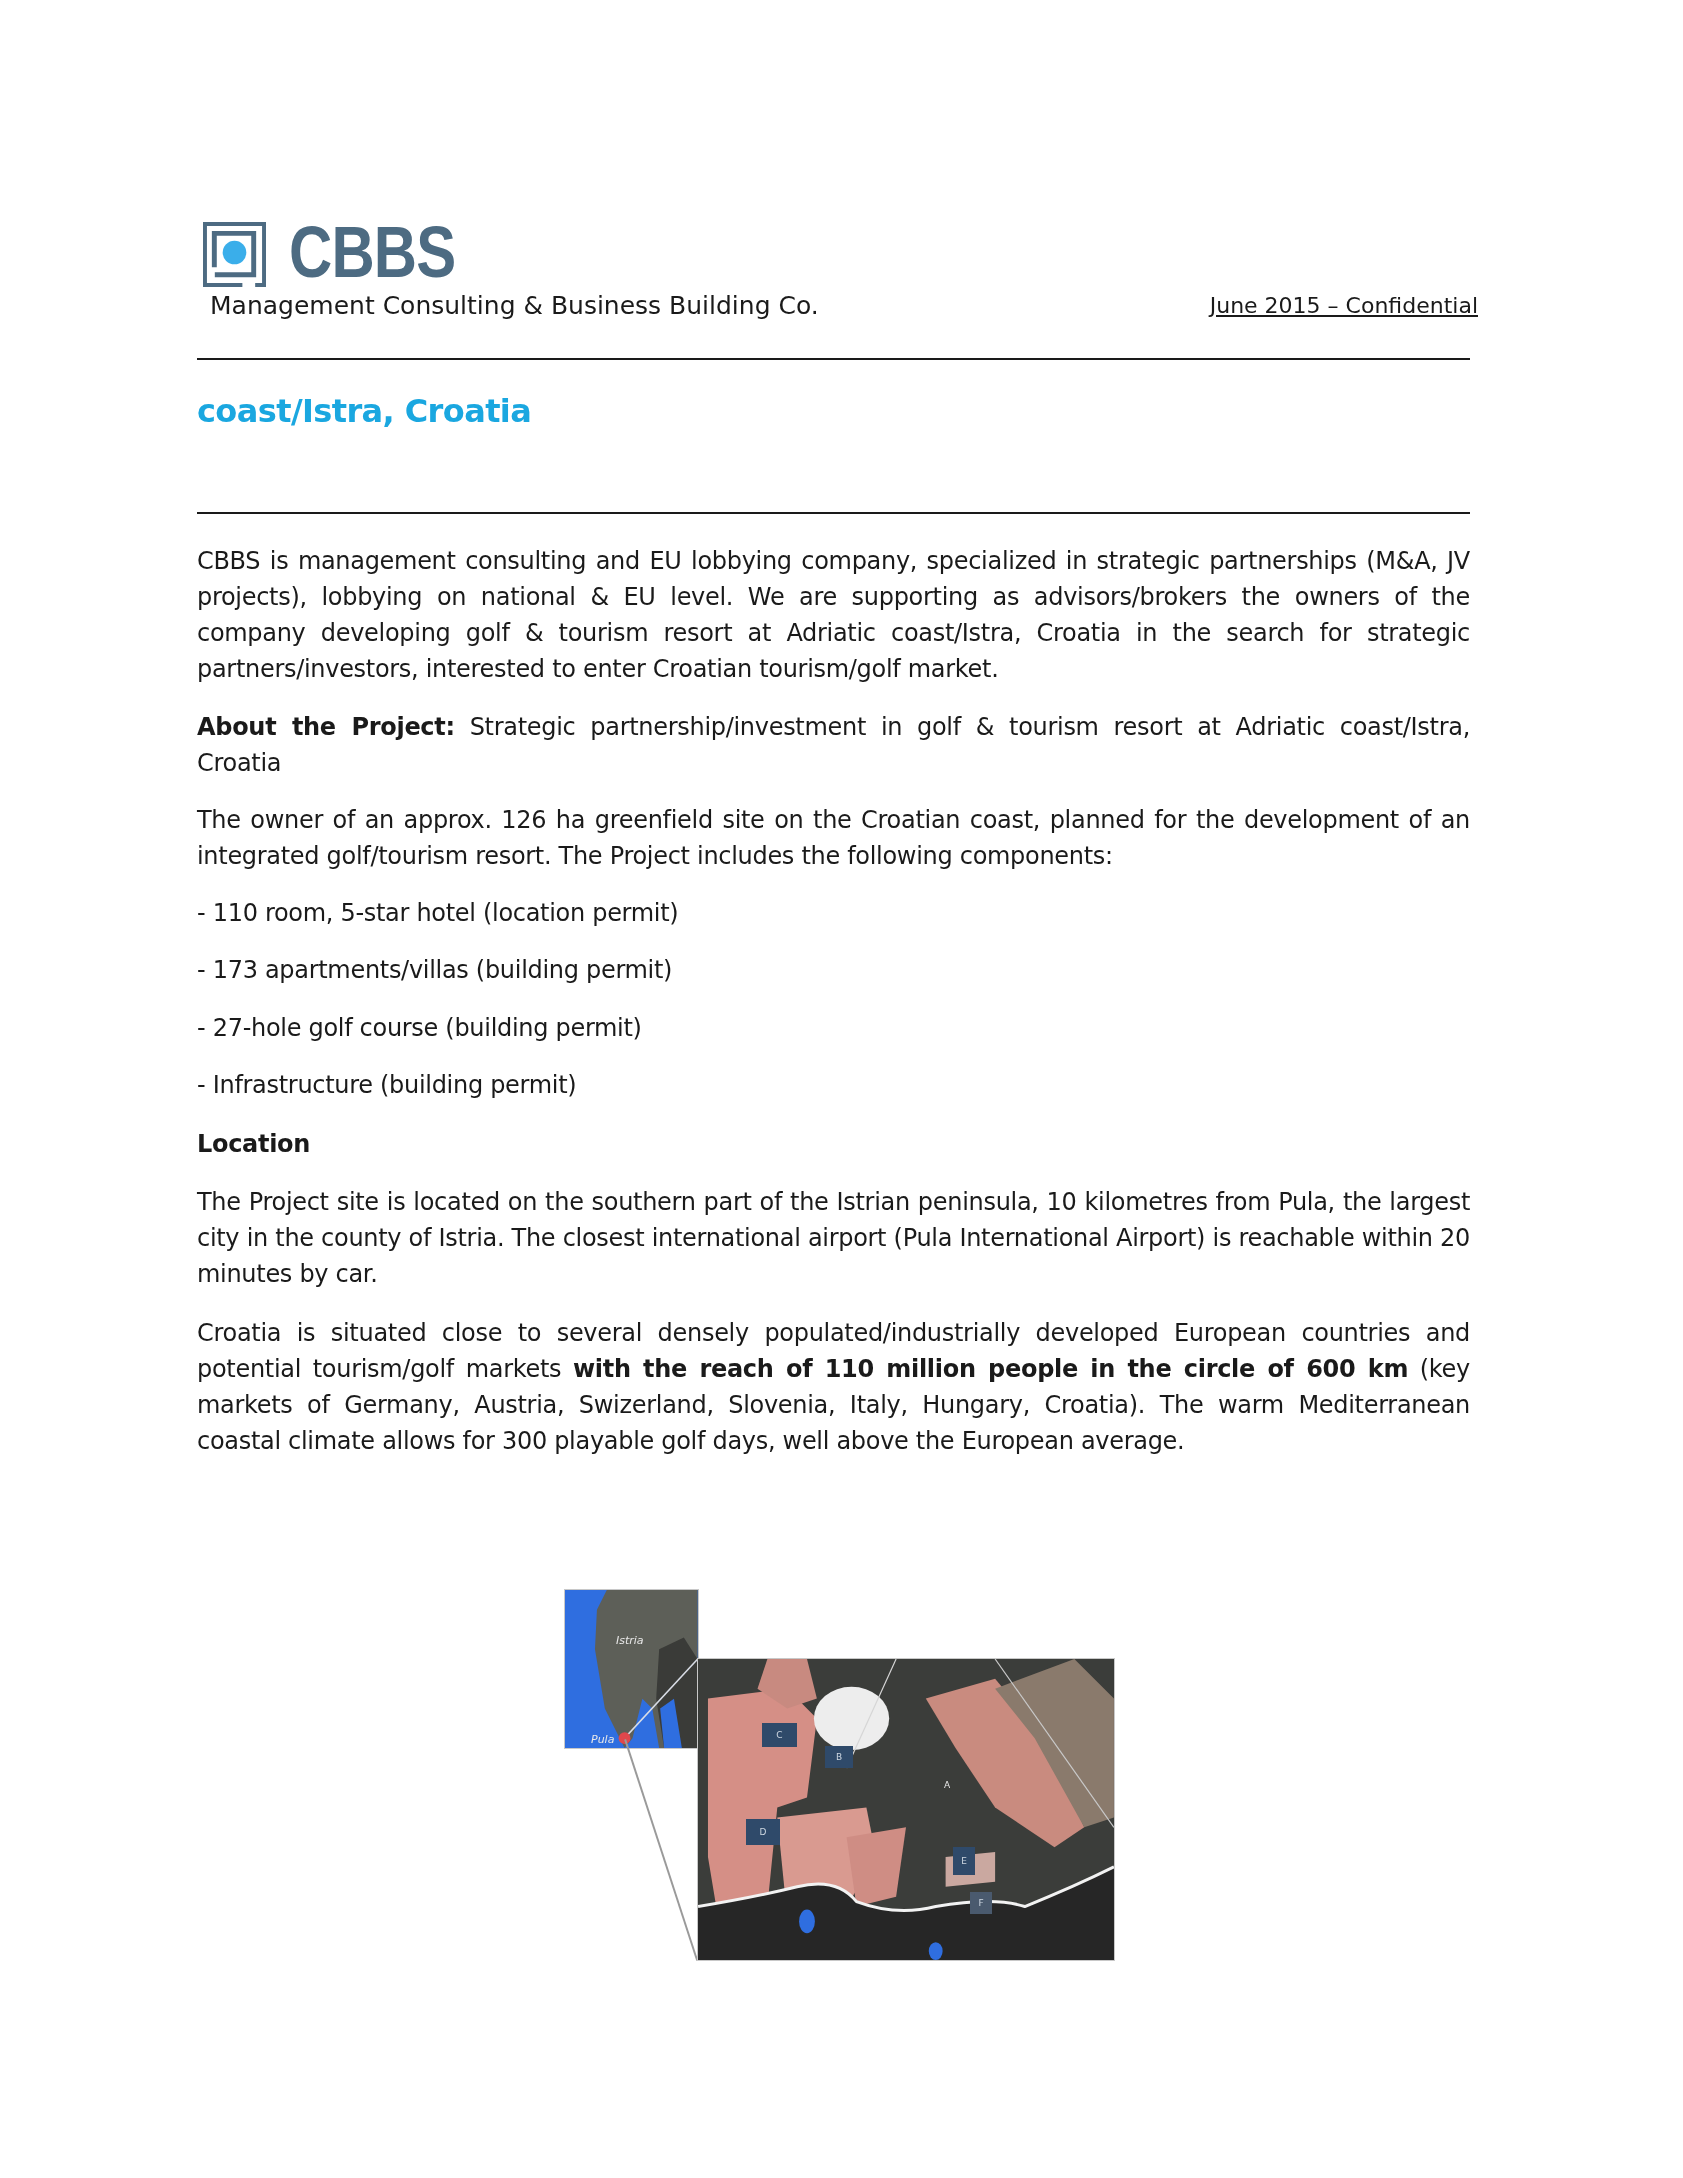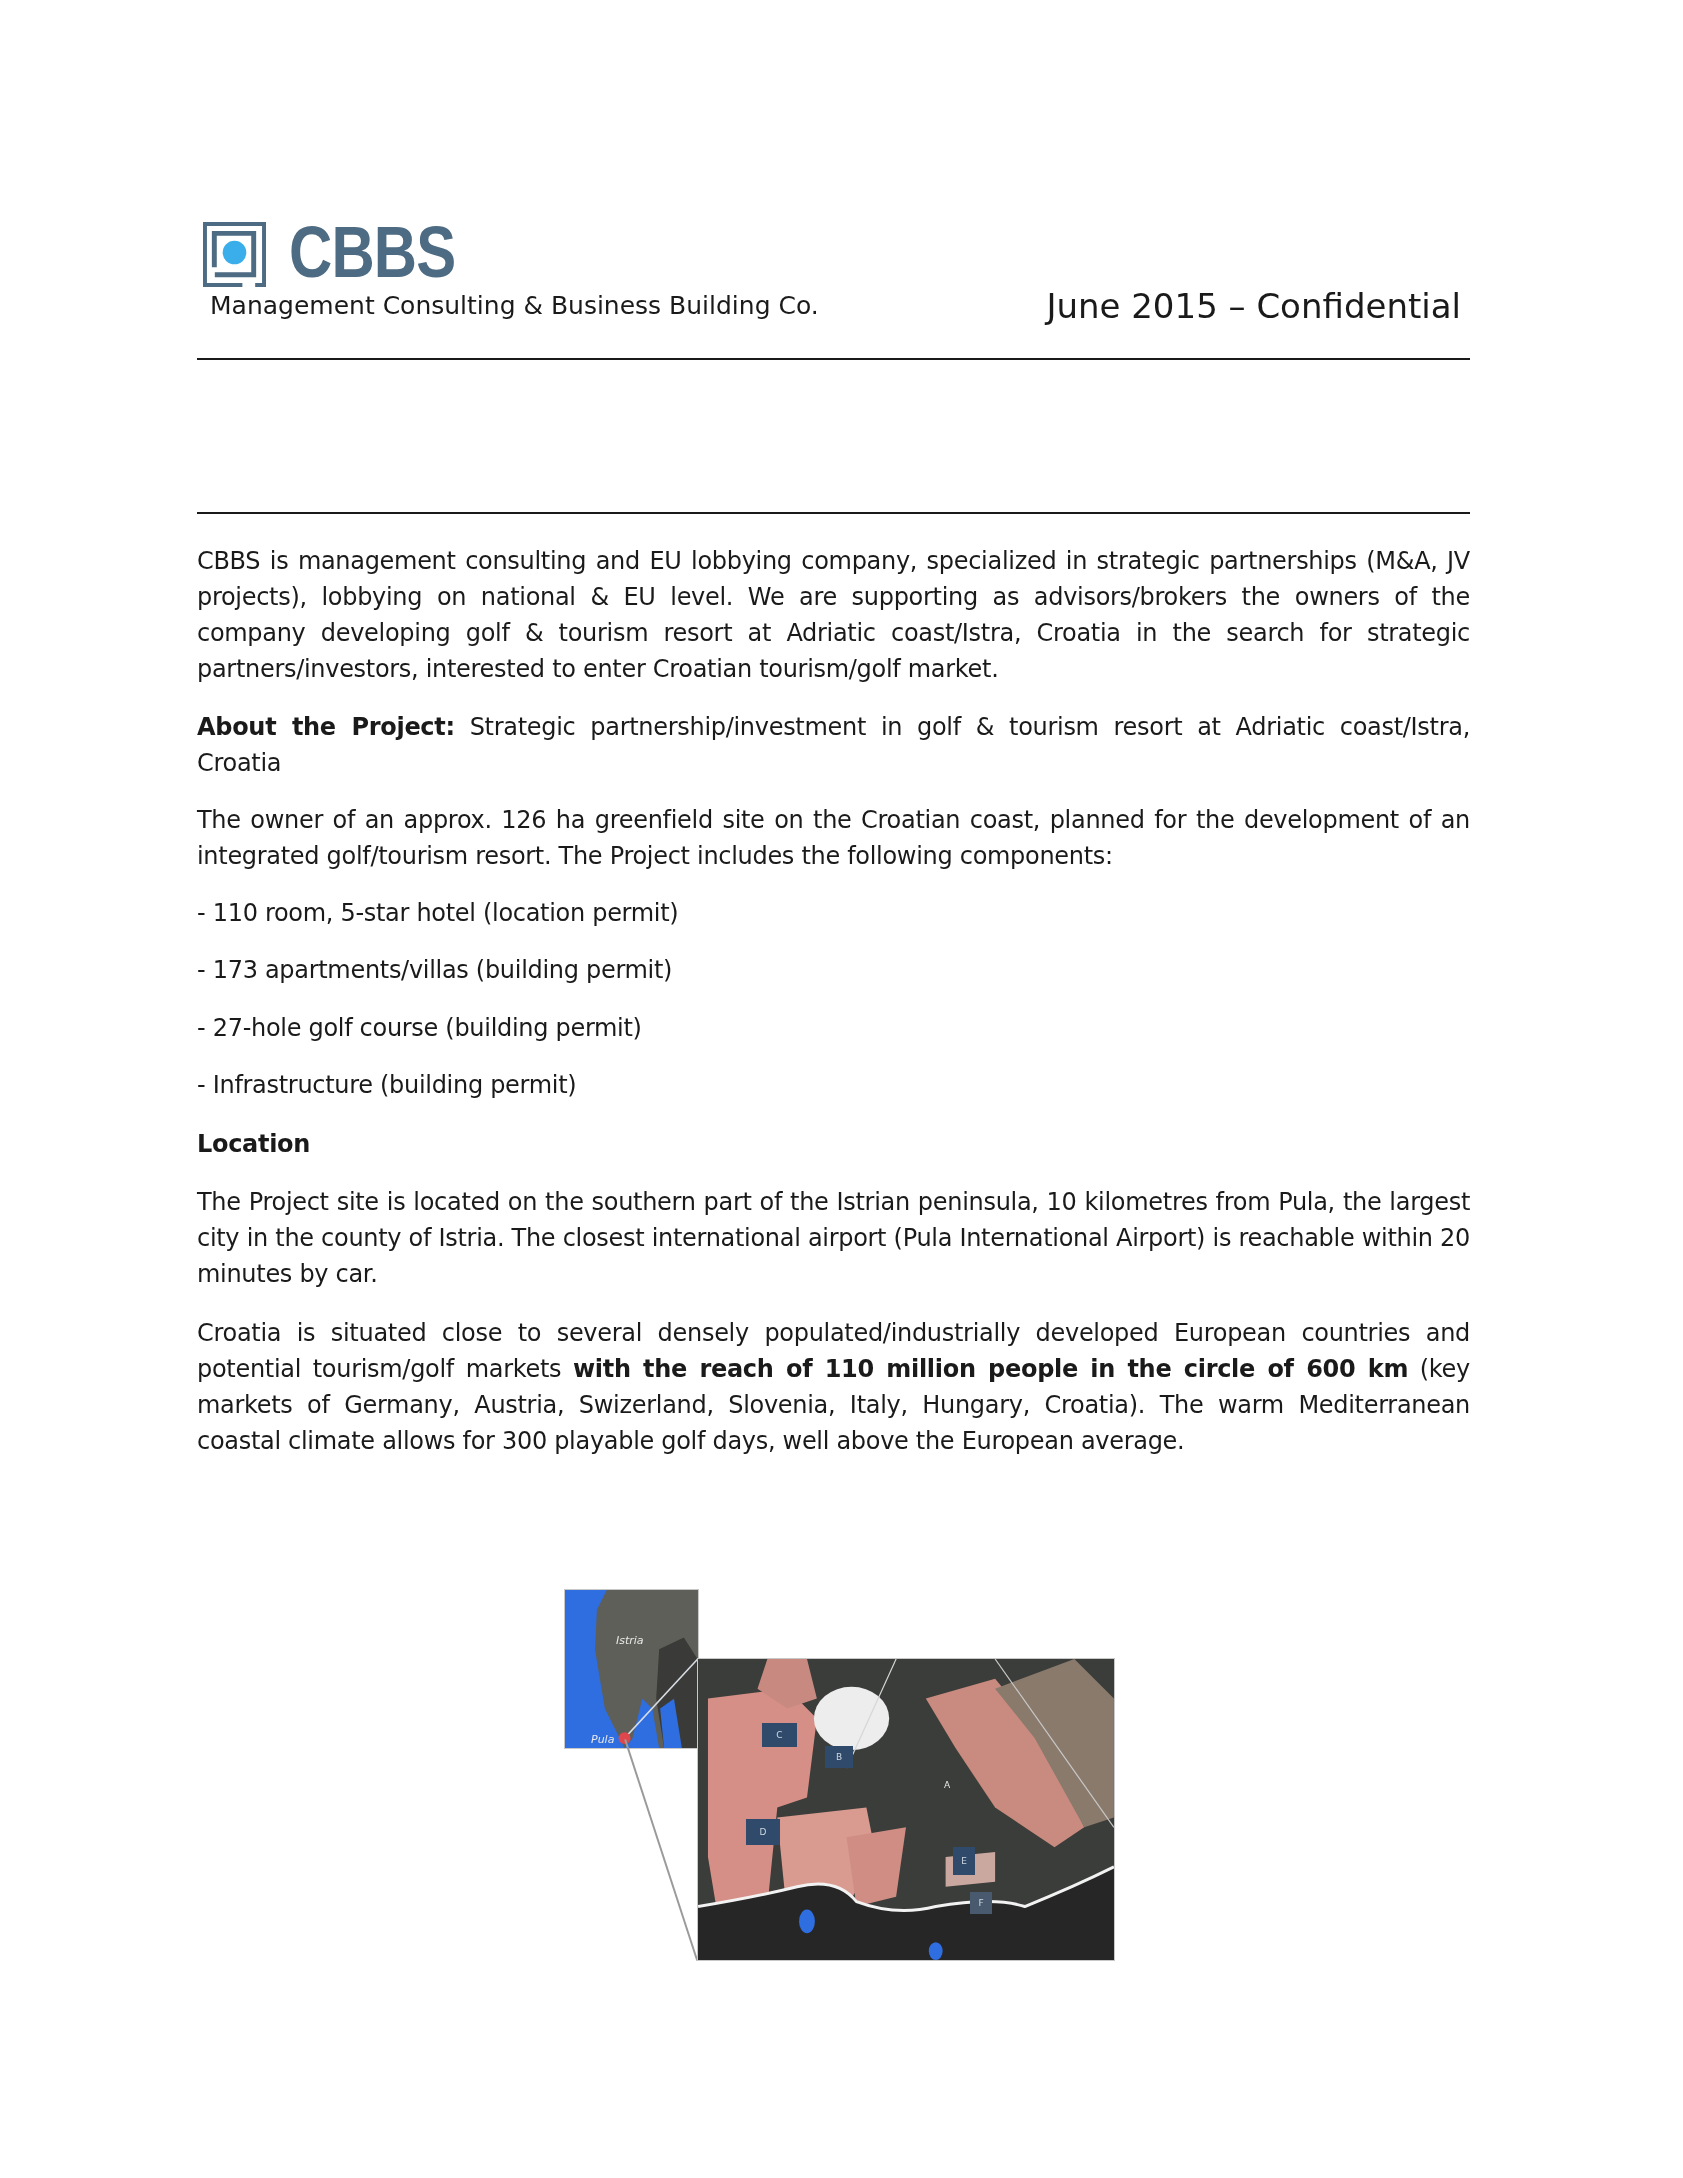--- a/index.html
+++ b/index.html
@@ -4,21 +4,21 @@
 <style>
   html, body { margin: 0; padding: 0; background: #ffffff; }
   body { width: 1683px; height: 2178px; position: relative; overflow: hidden;
          font-family: "DejaVu Sans", sans-serif; color: #1a1a1a; }
   .abs { position: absolute; }
   .logo-icon { left: 203px; top: 222px; width: 63px; height: 65px; }
   .logo-text { left: 289px; top: 212px; font-family: "Liberation Sans", sans-serif;
                font-weight: bold; font-size: 73px; color: #4d6b82; letter-spacing: -1px;
                transform: scaleX(0.82); transform-origin: left top; line-height: 79px; }
   .company { left: 210px; top: 291px; font-size: 25px; line-height: 30px; color: #1a1a1a; }
-  .docdate { right: 222px; top: 291px; font-size: 34px; line-height: 30px; color: #1a1a1a; }
+  .docdate { right: 205px; top: 291px; font-size: 22px; line-height: 30px; color: #1a1a1a; text-decoration: underline; }
   .rule { left: 197px; width: 1273px; height: 2px; background: #1a1a1a; }
   .title { left: 197px; top: 388px; width: 1277px; font-family: "DejaVu Sans", sans-serif;
            font-weight: bold; font-size: 32px; line-height: 47px; color: #1aa7e0; letter-spacing: -0.6px; }
   .body { left: 197px; width: 1273px; font-size: 24px; line-height: 36px;
           text-align: justify; letter-spacing: -0.3px; }
   .body p { margin: 0; }
   .b { font-weight: bold; }
   .bullet { left: 197px; font-size: 24px; line-height: 36px; letter-spacing: -0.3px; }
   .map-inset { left: 565px; top: 1590px; width: 133px; height: 158px; background: #2f6ee0; overflow: hidden;
                box-shadow: 0 0 0 1px #c8c8c8; font-style: italic; }
@@ -38,20 +38,21 @@
     <circle cx="32" cy="31" r="12" fill="#3aaeea"></circle>
   </svg>
 </div>
 <div class="abs logo-text">CBBS</div>
 <div class="abs company">Management Consulting &amp; Business Building Co.</div>
 <div class="abs docdate">June 2015 – Confidential</div>
 
 <div class="abs rule" style="top:358px;"></div>
 
 <div class="abs title">
+  <div>coast/Istra, Croatia</div>
 </div>
 
 <div class="abs rule" style="top:512px;"></div>
 
 <div class="abs body" style="top:543px;">
   <p>CBBS is management consulting and EU lobbying company, specialized in strategic partnerships (M&amp;A, JV projects), lobbying on national &amp; EU level. We are supporting as advisors/brokers the owners of the company developing golf &amp; tourism resort at Adriatic coast/Istra, Croatia in the search for strategic partners/investors, interested to enter Croatian tourism/golf market.</p>
 </div>
 
 <div class="abs body" style="top:709px;">
   <p><span class="b">About the Project:</span><span> Strategic partnership/investment in golf &amp; tourism resort at Adriatic coast/Istra, Croatia</span></p>

